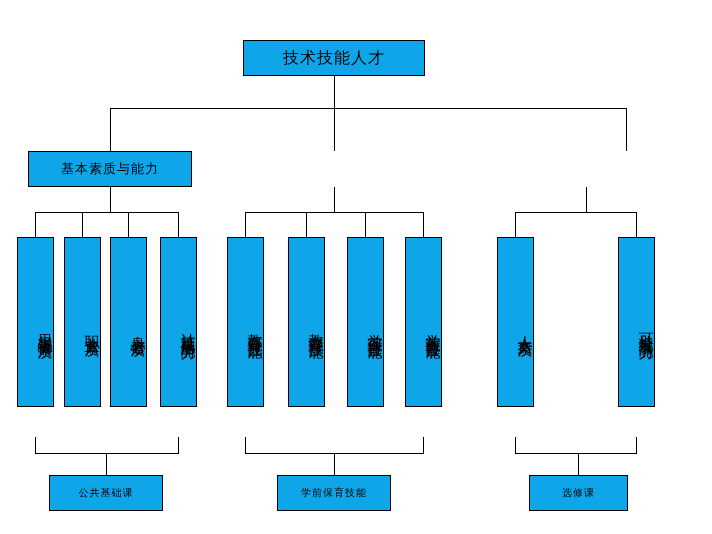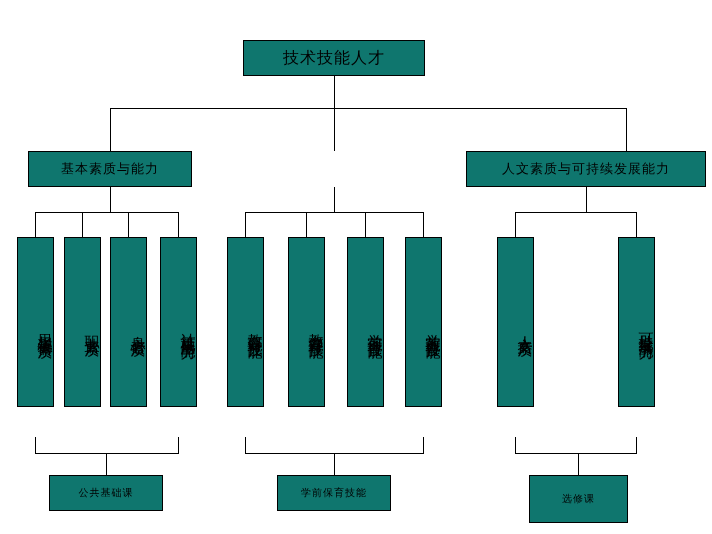--- a/index.html
+++ b/index.html
@@ -18,21 +18,21 @@
     height: 534px;
     background: #ffffff;
     overflow: hidden;
   }
 
   
   .box {
     position: absolute;
     box-sizing: border-box;
     border: 1px solid #000000;
-    background: #0f766e;
+    background: #0ea5e9;
     display: flex;
     align-items: center;
     justify-content: center;
     text-align: center;
     line-height: 1.15;
     font-size: 16px;
     letter-spacing: 1px;
     white-space: nowrap;
   }
   .box.root      { font-size: 16px; }
@@ -71,23 +71,20 @@
   <div class="ln vln" style="left:334px; top:76px; height:32px;"></div>
 
   <div class="ln hln" style="left:110px; top:108px; width:516px;"></div>
 
   <div class="ln vln" style="left:110px; top:108px; height:43px;"></div>
   <div class="ln vln" style="left:334px; top:108px; height:43px;"></div>
   <div class="ln vln" style="left:626px; top:108px; height:43px;"></div>
 
   <div class="box level2" style="left:28px; top:151px; width:164px; height:36px;">
     <span>基本素质与能力</span>
-  </div>
-  <div class="box level2" style="left:466px; top:151px; width:240px; height:36px;">
-    <span>人文素质与可持续发展能力</span>
   </div>
 
   <div class="ln vln" style="left:110px; top:187px; height:25px;"></div>
   <div class="ln hln" style="left:35px; top:212px; width:143px;"></div>
   <div class="ln vln" style="left:35px; top:212px; height:25px;"></div>
   <div class="ln vln" style="left:82px; top:212px; height:25px;"></div>
   <div class="ln vln" style="left:128px; top:212px; height:25px;"></div>
   <div class="ln vln" style="left:178px; top:212px; height:25px;"></div>
 
   <div class="box vert" style="left:17px; top:237px; width:37px; height:170px;">
@@ -151,17 +148,17 @@
   </div>
   <div class="box vert" style="left:618px; top:237px; width:37px; height:170px;">
     <span>可持续发展能力</span>
   </div>
 
   <div class="ln vln" style="left:515px; top:437px; height:16px;"></div>
   <div class="ln vln" style="left:636px; top:437px; height:16px;"></div>
   <div class="ln hln" style="left:515px; top:453px; width:122px;"></div>
   <div class="ln vln" style="left:578px; top:453px; height:22px;"></div>
 
-  <div class="box course" style="left:529px; top:475px; width:99px; height:48px;justify-content:center;">
+  <div class="box course" style="left:529px; top:475px; width:99px; height:36px;justify-content:center;">
     <span>选修课</span>
   </div>
 
 </div>
 
 </body></html>

